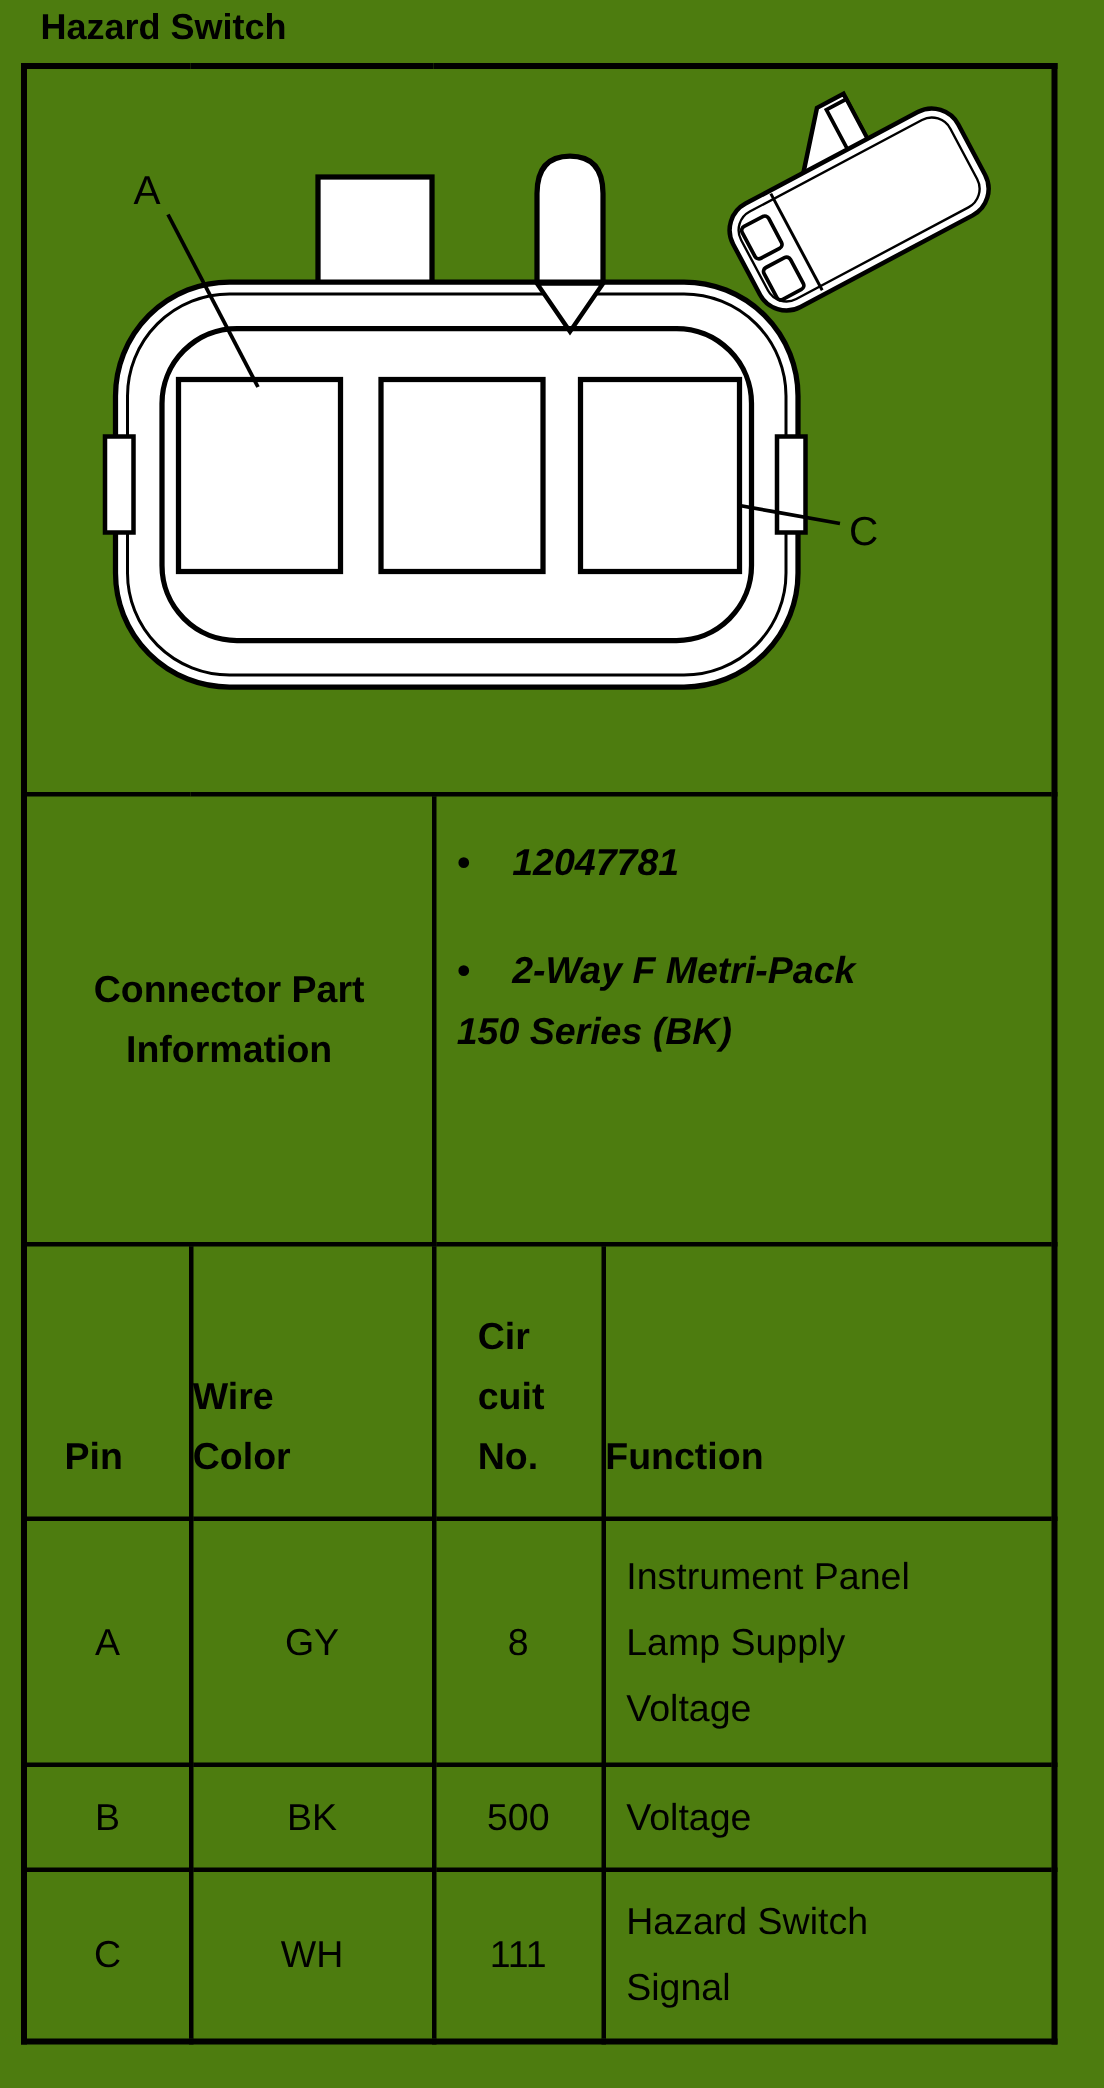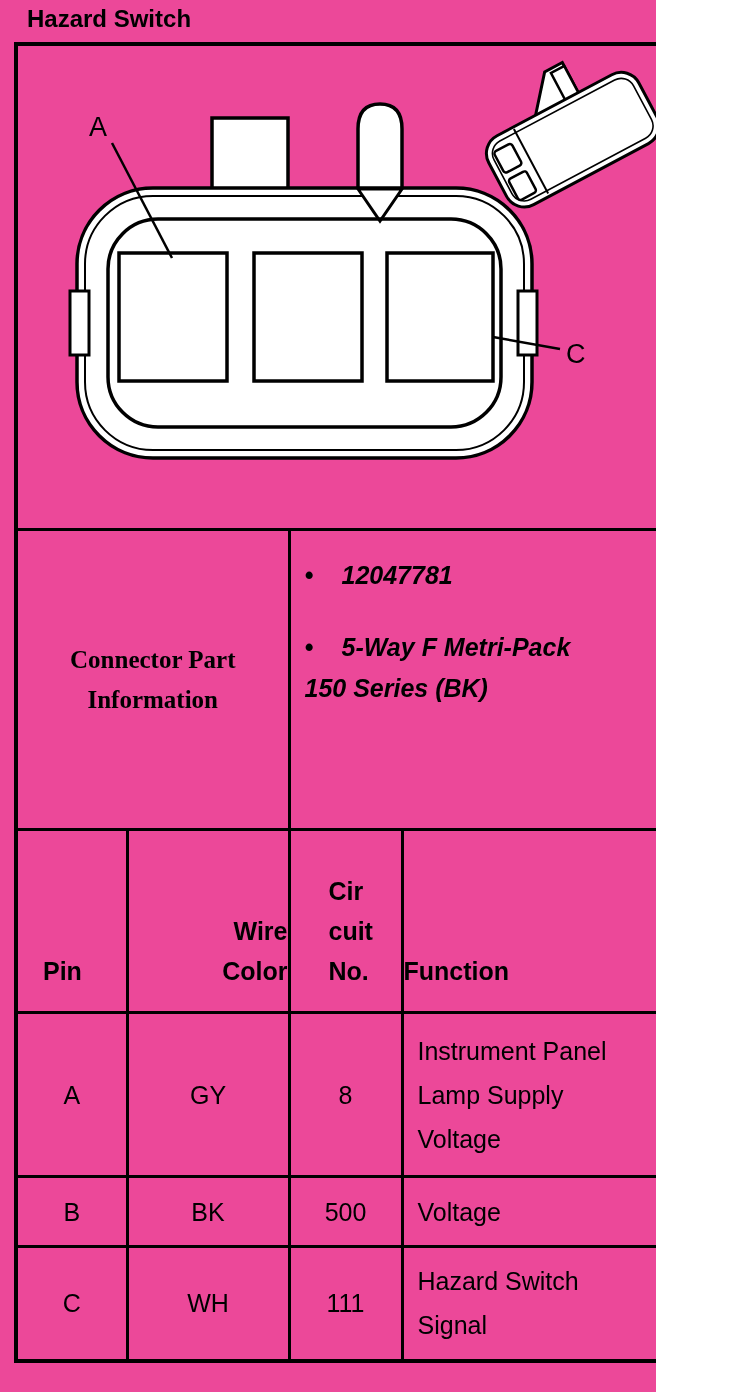--- a/index.html
+++ b/index.html
@@ -1,52 +1,52 @@
 <!DOCTYPE html>
 <html><head>
 <meta charset="utf-8">
 <style>
   * { margin:0; padding:0; box-sizing:border-box; }
   html, body { background:#ffffff; }
   body { font-family:"Liberation Sans","DejaVu Sans",sans-serif; color:#000000; }
 
-  .page { position:relative; width:656px; height:1392px; background:#ec4899; overflow:hidden; }
+  .page { position:relative; width:736px; height:1392px; background:#4d7c0f; overflow:hidden; }
 
   .page-title { position:absolute; left:27px; top:5px; font-size:24px; font-weight:700; }
 
   table.connector-table {
     position:absolute; left:14px; top:42px; width:687px;
     border-collapse:collapse; table-layout:fixed;
     border:4px solid #000000;
   }
   .connector-table td, .connector-table th { border:3px solid #000000; }
 
   .diagram-cell { height:484px; padding:0; vertical-align:top; }
   .diagram-cell svg { display:block; margin:2px 0 0 1px; }
   svg text { font-family:"Liberation Sans","DejaVu Sans",sans-serif; font-size:27px; fill:#000000; stroke:none; }
 
   .part-info-heading {
     height:300px; vertical-align:middle; text-align:center;
-    font-size:25px; font-weight:700; line-height:40px; white-space:pre-line;font-family:Liberation Serif, serif;
+    font-size:25px; font-weight:700; line-height:40px; white-space:pre-line;
   }
   .part-info-details {
     vertical-align:top; padding:24px 16px 0 14px;
     font-size:25px; font-weight:700; line-height:41px;font-style:italic;
   }
   .bullet-item { margin-bottom:31px; }
   .bullet-glyph { display:inline-block; width:37px; }
   .bullet-text { white-space:pre-line; }
 
   .header-row th {
     height:183px; vertical-align:bottom; padding-bottom:20px;
     font-size:25px; font-weight:700; line-height:40px; white-space:pre-line;
   }
   th.h-pin { text-align:left; padding-left:25px; }
-  th.h-wire { text-align:right; }
-  th.h-circuit { text-align:left; padding-left:38px; }
+  th.h-wire { text-align:left; }
+  th.h-circuit { text-align:left; padding-left:28px; }
   th.h-function { text-align:left; }
 
   .data-row td { font-size:25px; font-weight:400; vertical-align:middle; line-height:44px; }
   td.c-pin, td.c-wire, td.c-circuit { text-align:center; }
   td.c-function { text-align:left; padding-left:14px; padding-right:8px; white-space:pre-line; }
   tr.row-a td { height:164px; }
   tr.row-b td { height:70px; }
   tr.row-c td { height:114px; }
 </style>
 </head>
@@ -102,21 +102,21 @@
             </g>
           </svg>
         </td>
       </tr>
 
       <tr>
         <td class="part-info-heading" colspan="2">Connector Part
 Information</td>
         <td class="part-info-details" colspan="2">
           <div class="bullet-item"><span class="bullet-glyph">•</span><span class="bullet-text">12047781</span></div>
-          <div class="bullet-item"><span class="bullet-glyph">•</span><span class="bullet-text">5-Way F Metri-Pack
+          <div class="bullet-item"><span class="bullet-glyph">•</span><span class="bullet-text">2-Way F Metri-Pack
 150 Series (BK)</span></div>
         </td>
       </tr>
 
       <tr class="header-row">
         <th class="h-pin">Pin</th>
         <th class="h-wire">Wire
 Color</th>
         <th class="h-circuit">Cir
 cuit

